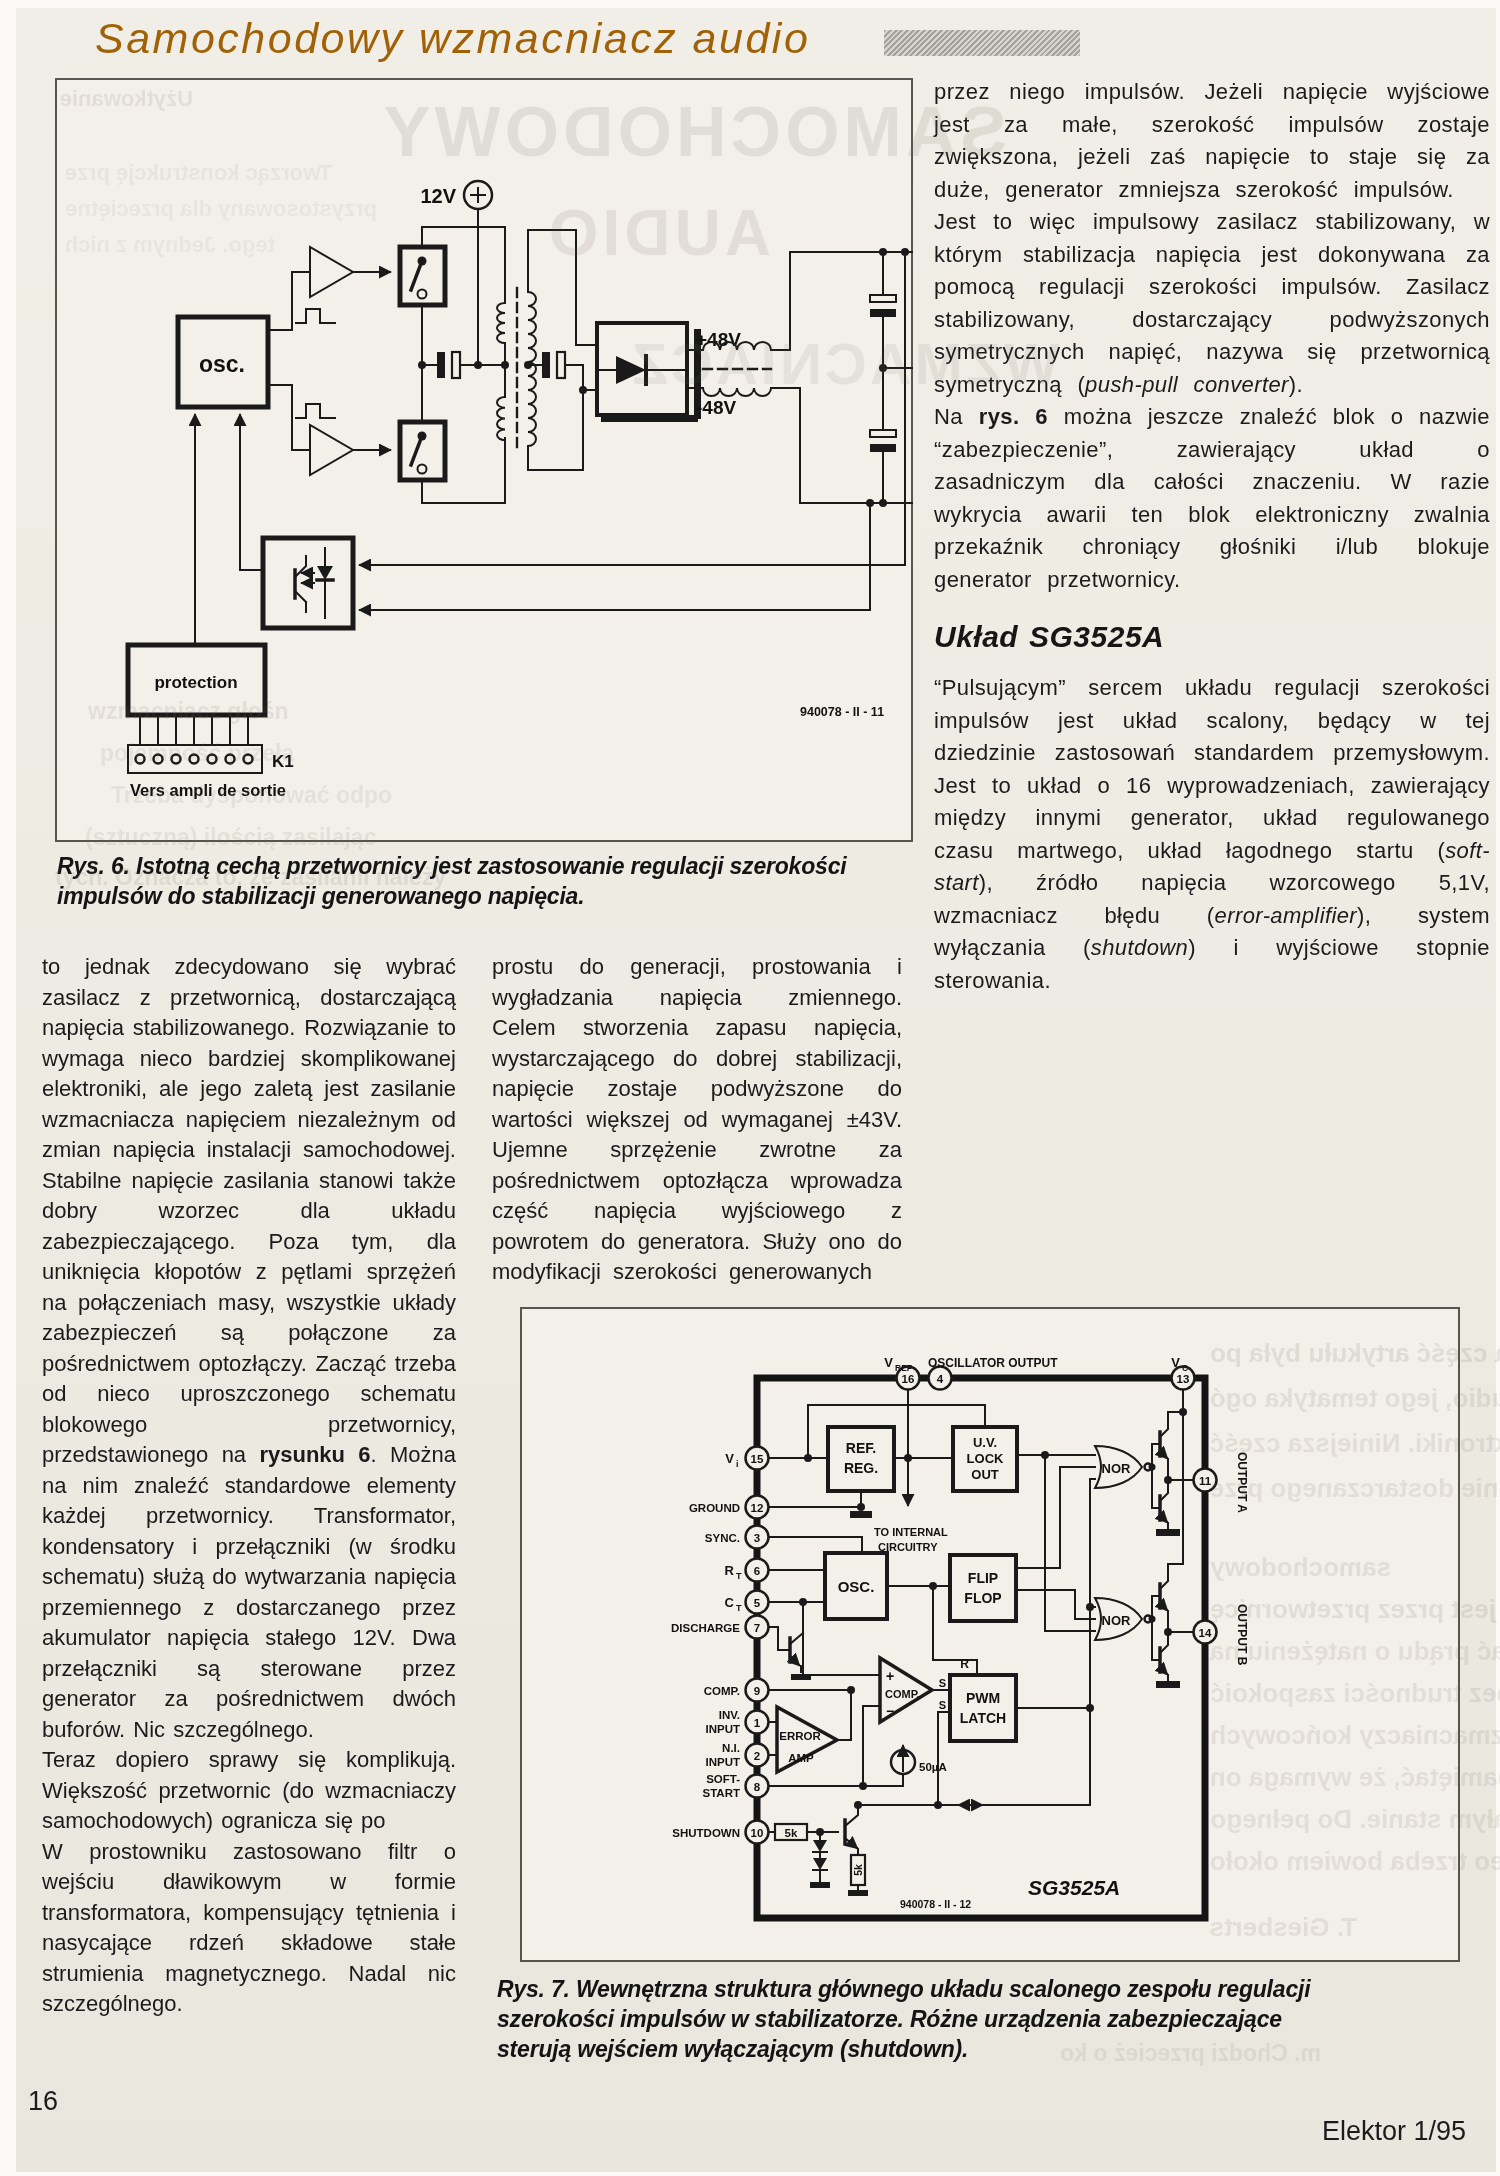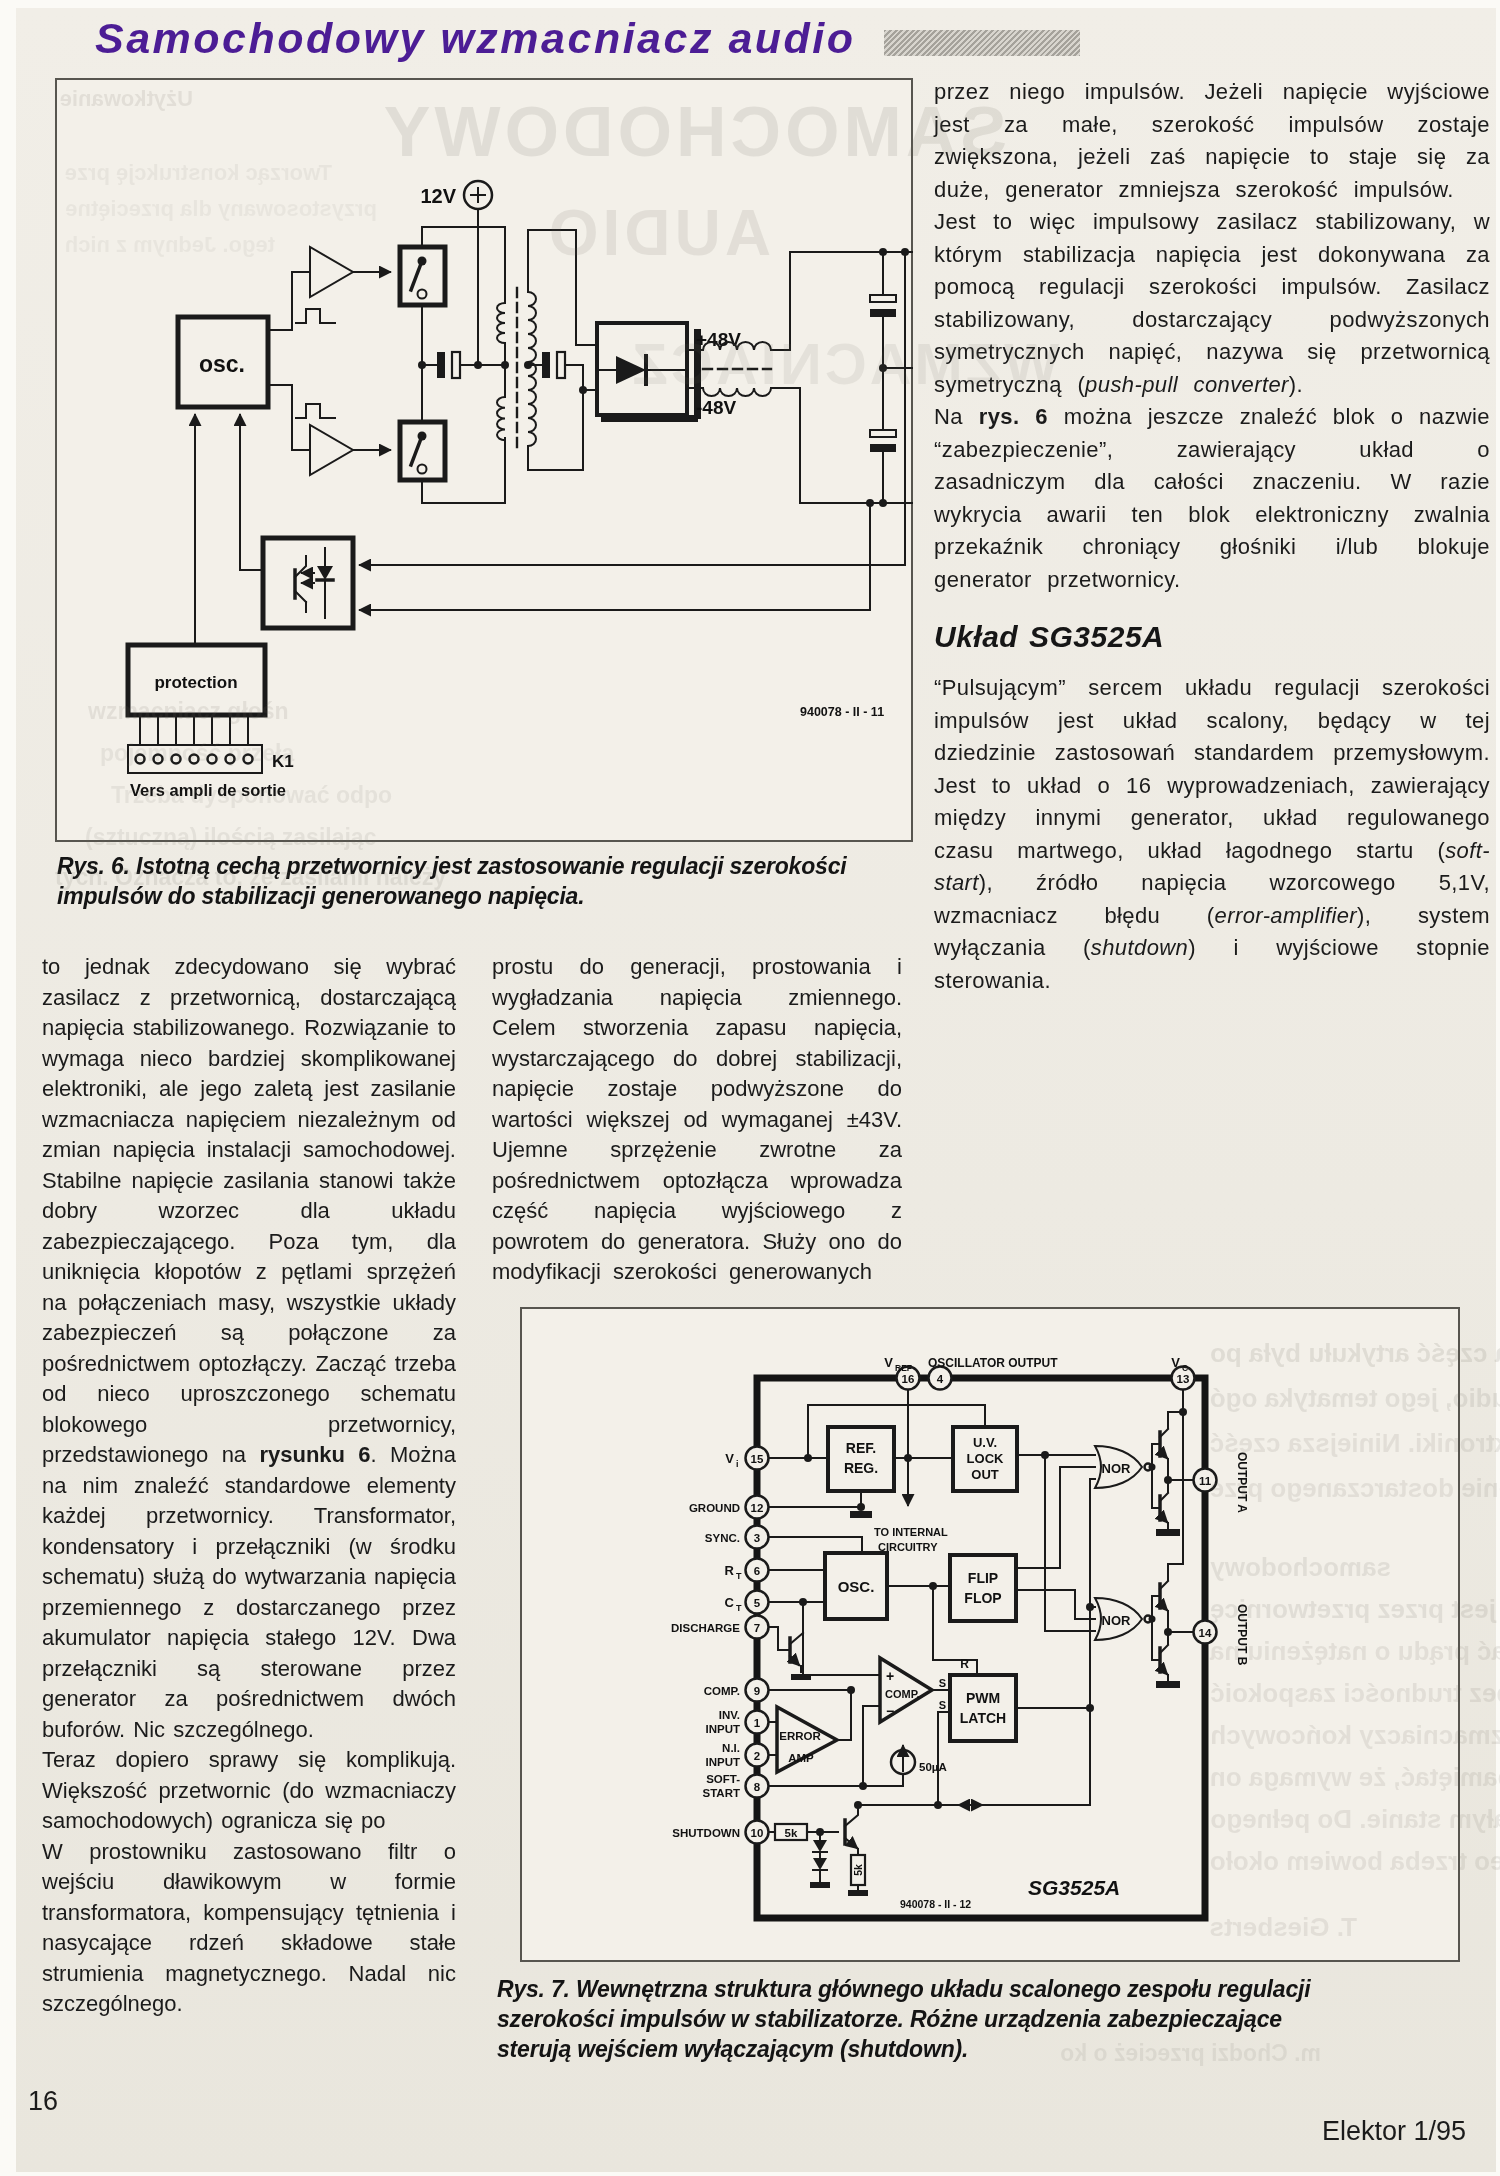--- a/index.html
+++ b/index.html
@@ -1,22 +1,22 @@
 <!DOCTYPE html>
 <html><head>
 <meta charset="utf-8">
 <style>
   *{margin:0;padding:0;box-sizing:border-box}
   body{background:#cfccc5;font-family:"Liberation Sans",sans-serif}
   .page{position:relative;width:1500px;height:2176px;background:#fbfaf6;overflow:hidden;margin:0 auto}
   .paper{position:absolute;left:16px;top:8px;width:1480px;height:2164px;
     background:linear-gradient(180deg,#f1eee7 0%,#edeae2 55%,#e9e6dd 100%);}
   
-  .hdr-title{position:absolute;left:95px;top:14px;font-style:italic;font-weight:700;font-size:43px;
-    letter-spacing:2.5px;color:#4c1d95;white-space:nowrap}
+  .hdr-title{position:absolute;left:95px;top:14px;font-style:italic;font-weight:400;font-size:43px;
+    letter-spacing:2.5px;color:#a16207;white-space:nowrap}
   .hdr-bar{position:absolute;left:884px;top:30px;width:196px;height:26px;
     background:repeating-linear-gradient(135deg,#a5a29b 0 2px,#d8d5ce 2px 4px)}
   
   .fig{position:absolute;background:#f3f0e9;border:2px solid #57554f}
   #fig6{left:55px;top:78px;width:858px;height:764px}
   #fig7{left:520px;top:1307px;width:940px;height:655px}
   .fig svg{position:absolute;left:-2px;top:-2px}
   
   .cap{position:absolute;font-style:italic;font-weight:bold;font-size:23px;line-height:30px;
     color:#141414;letter-spacing:-0.2px}

